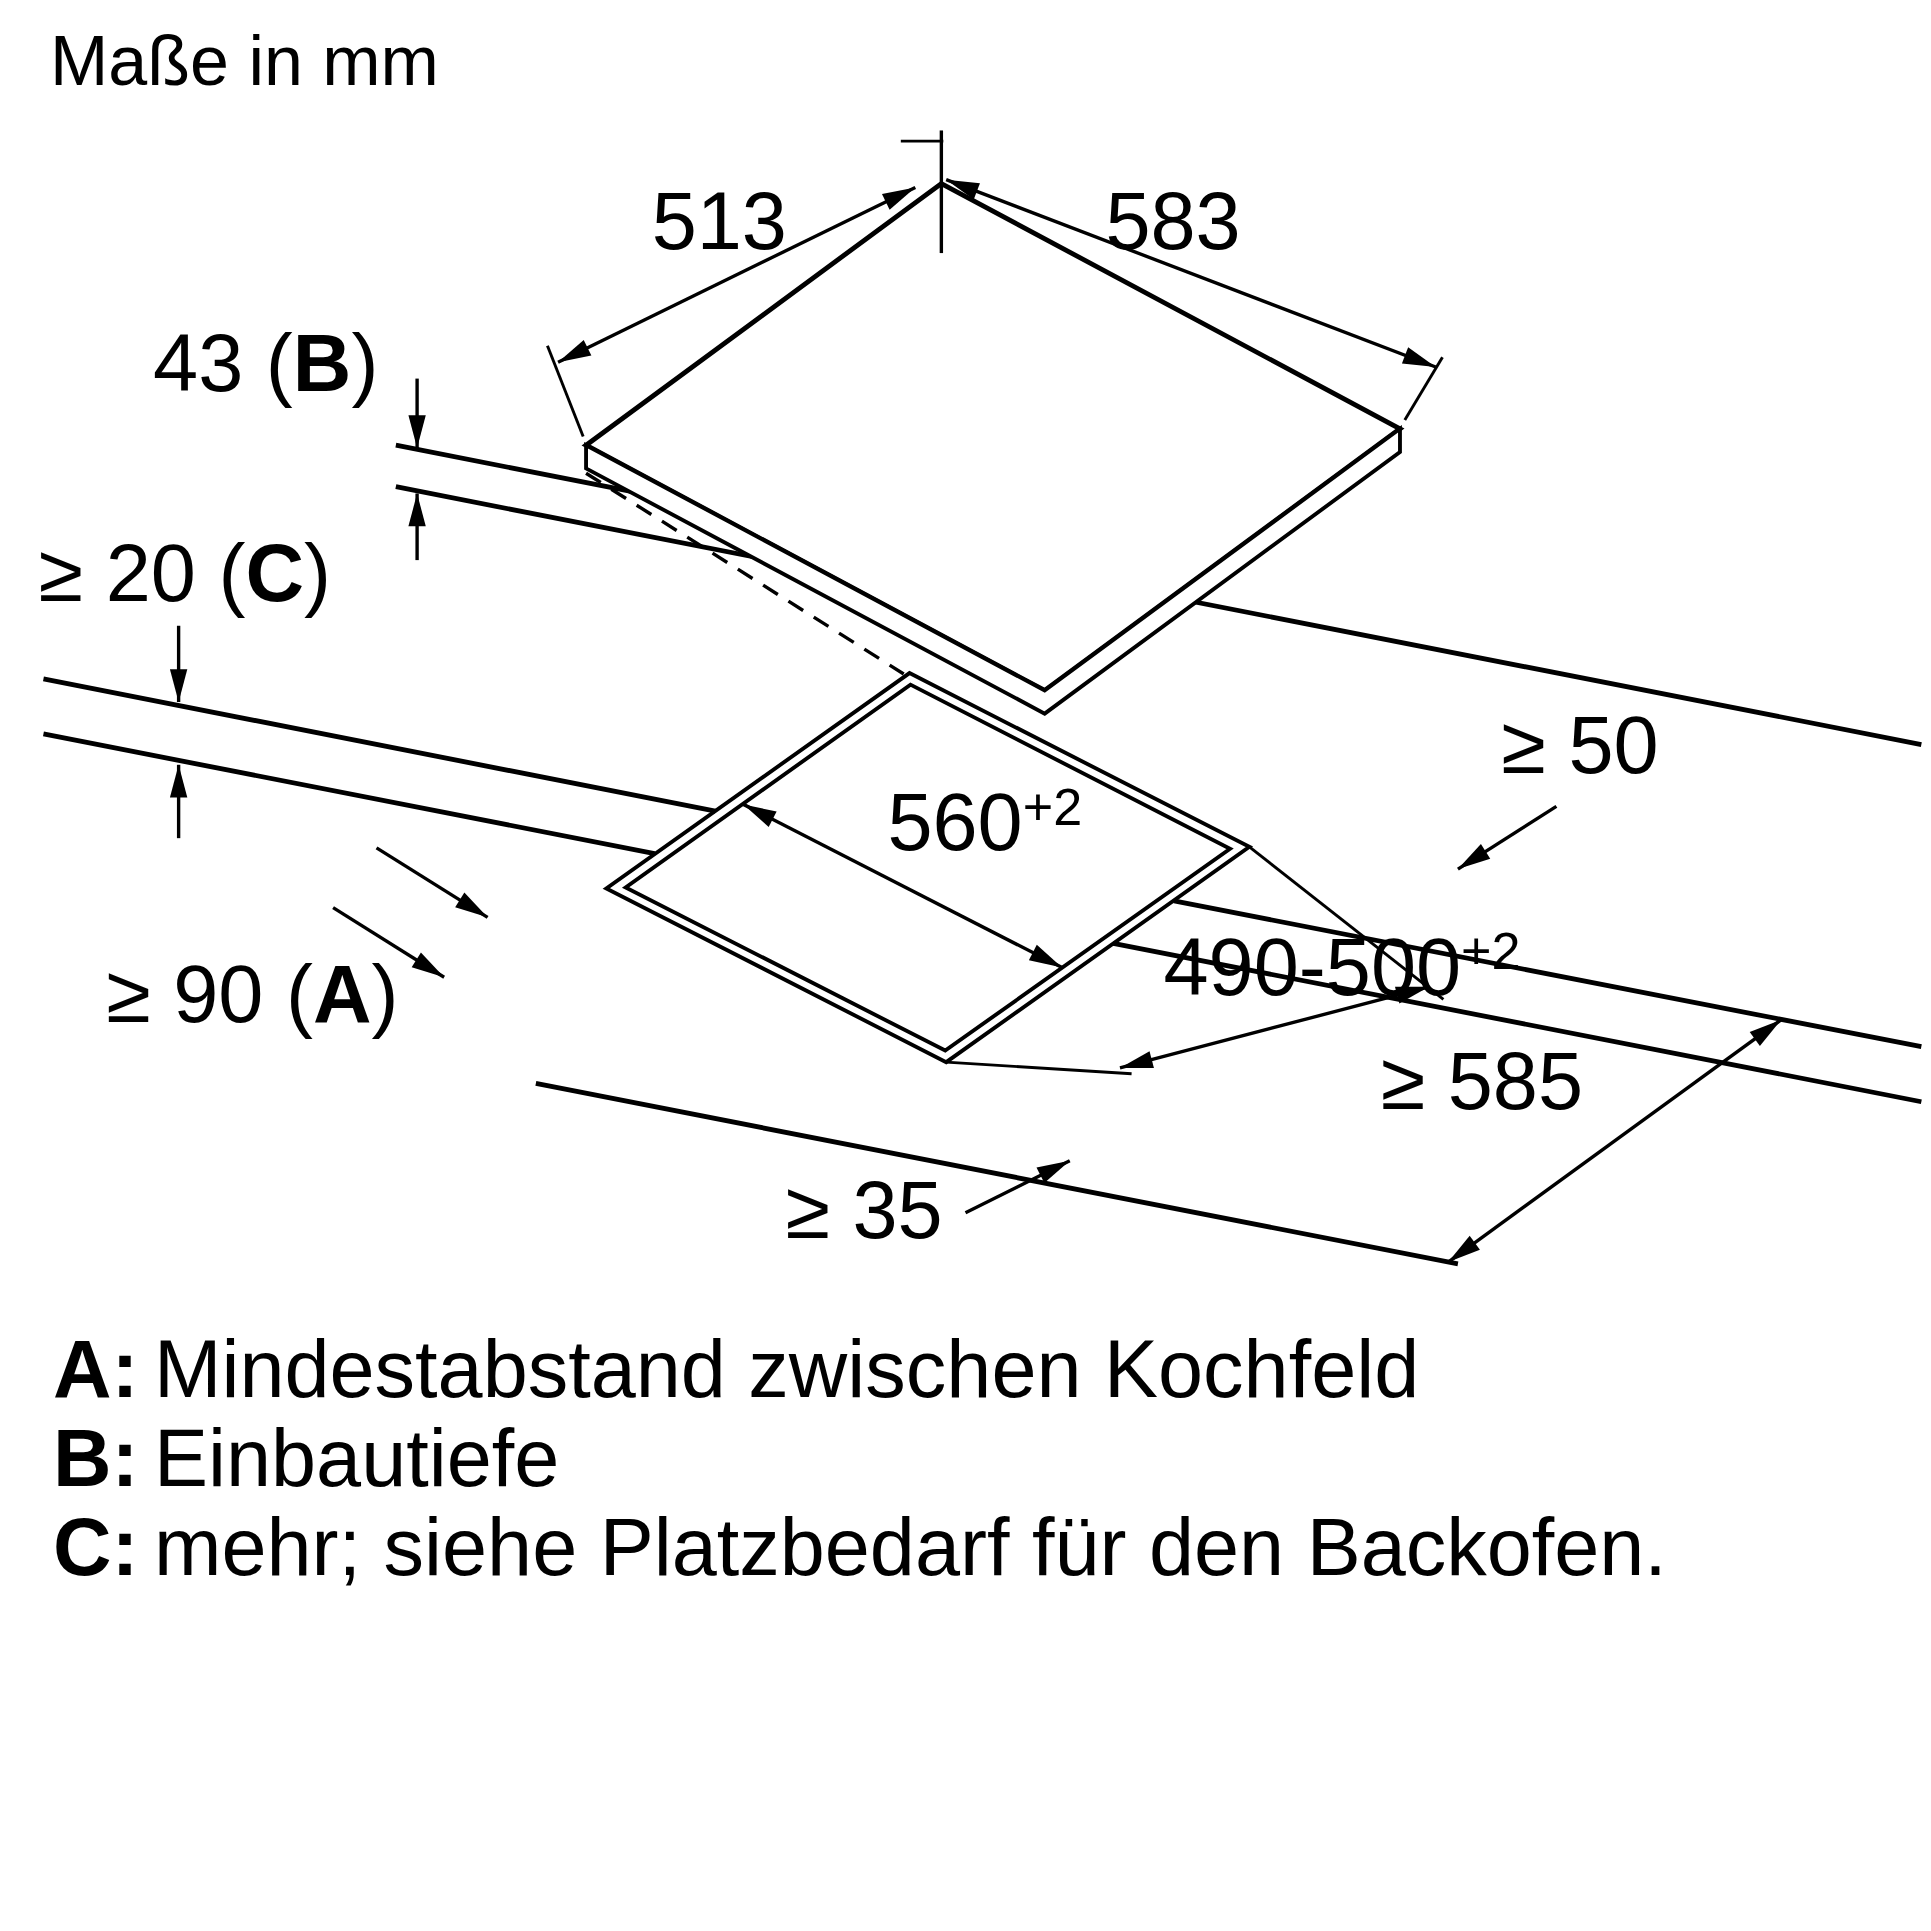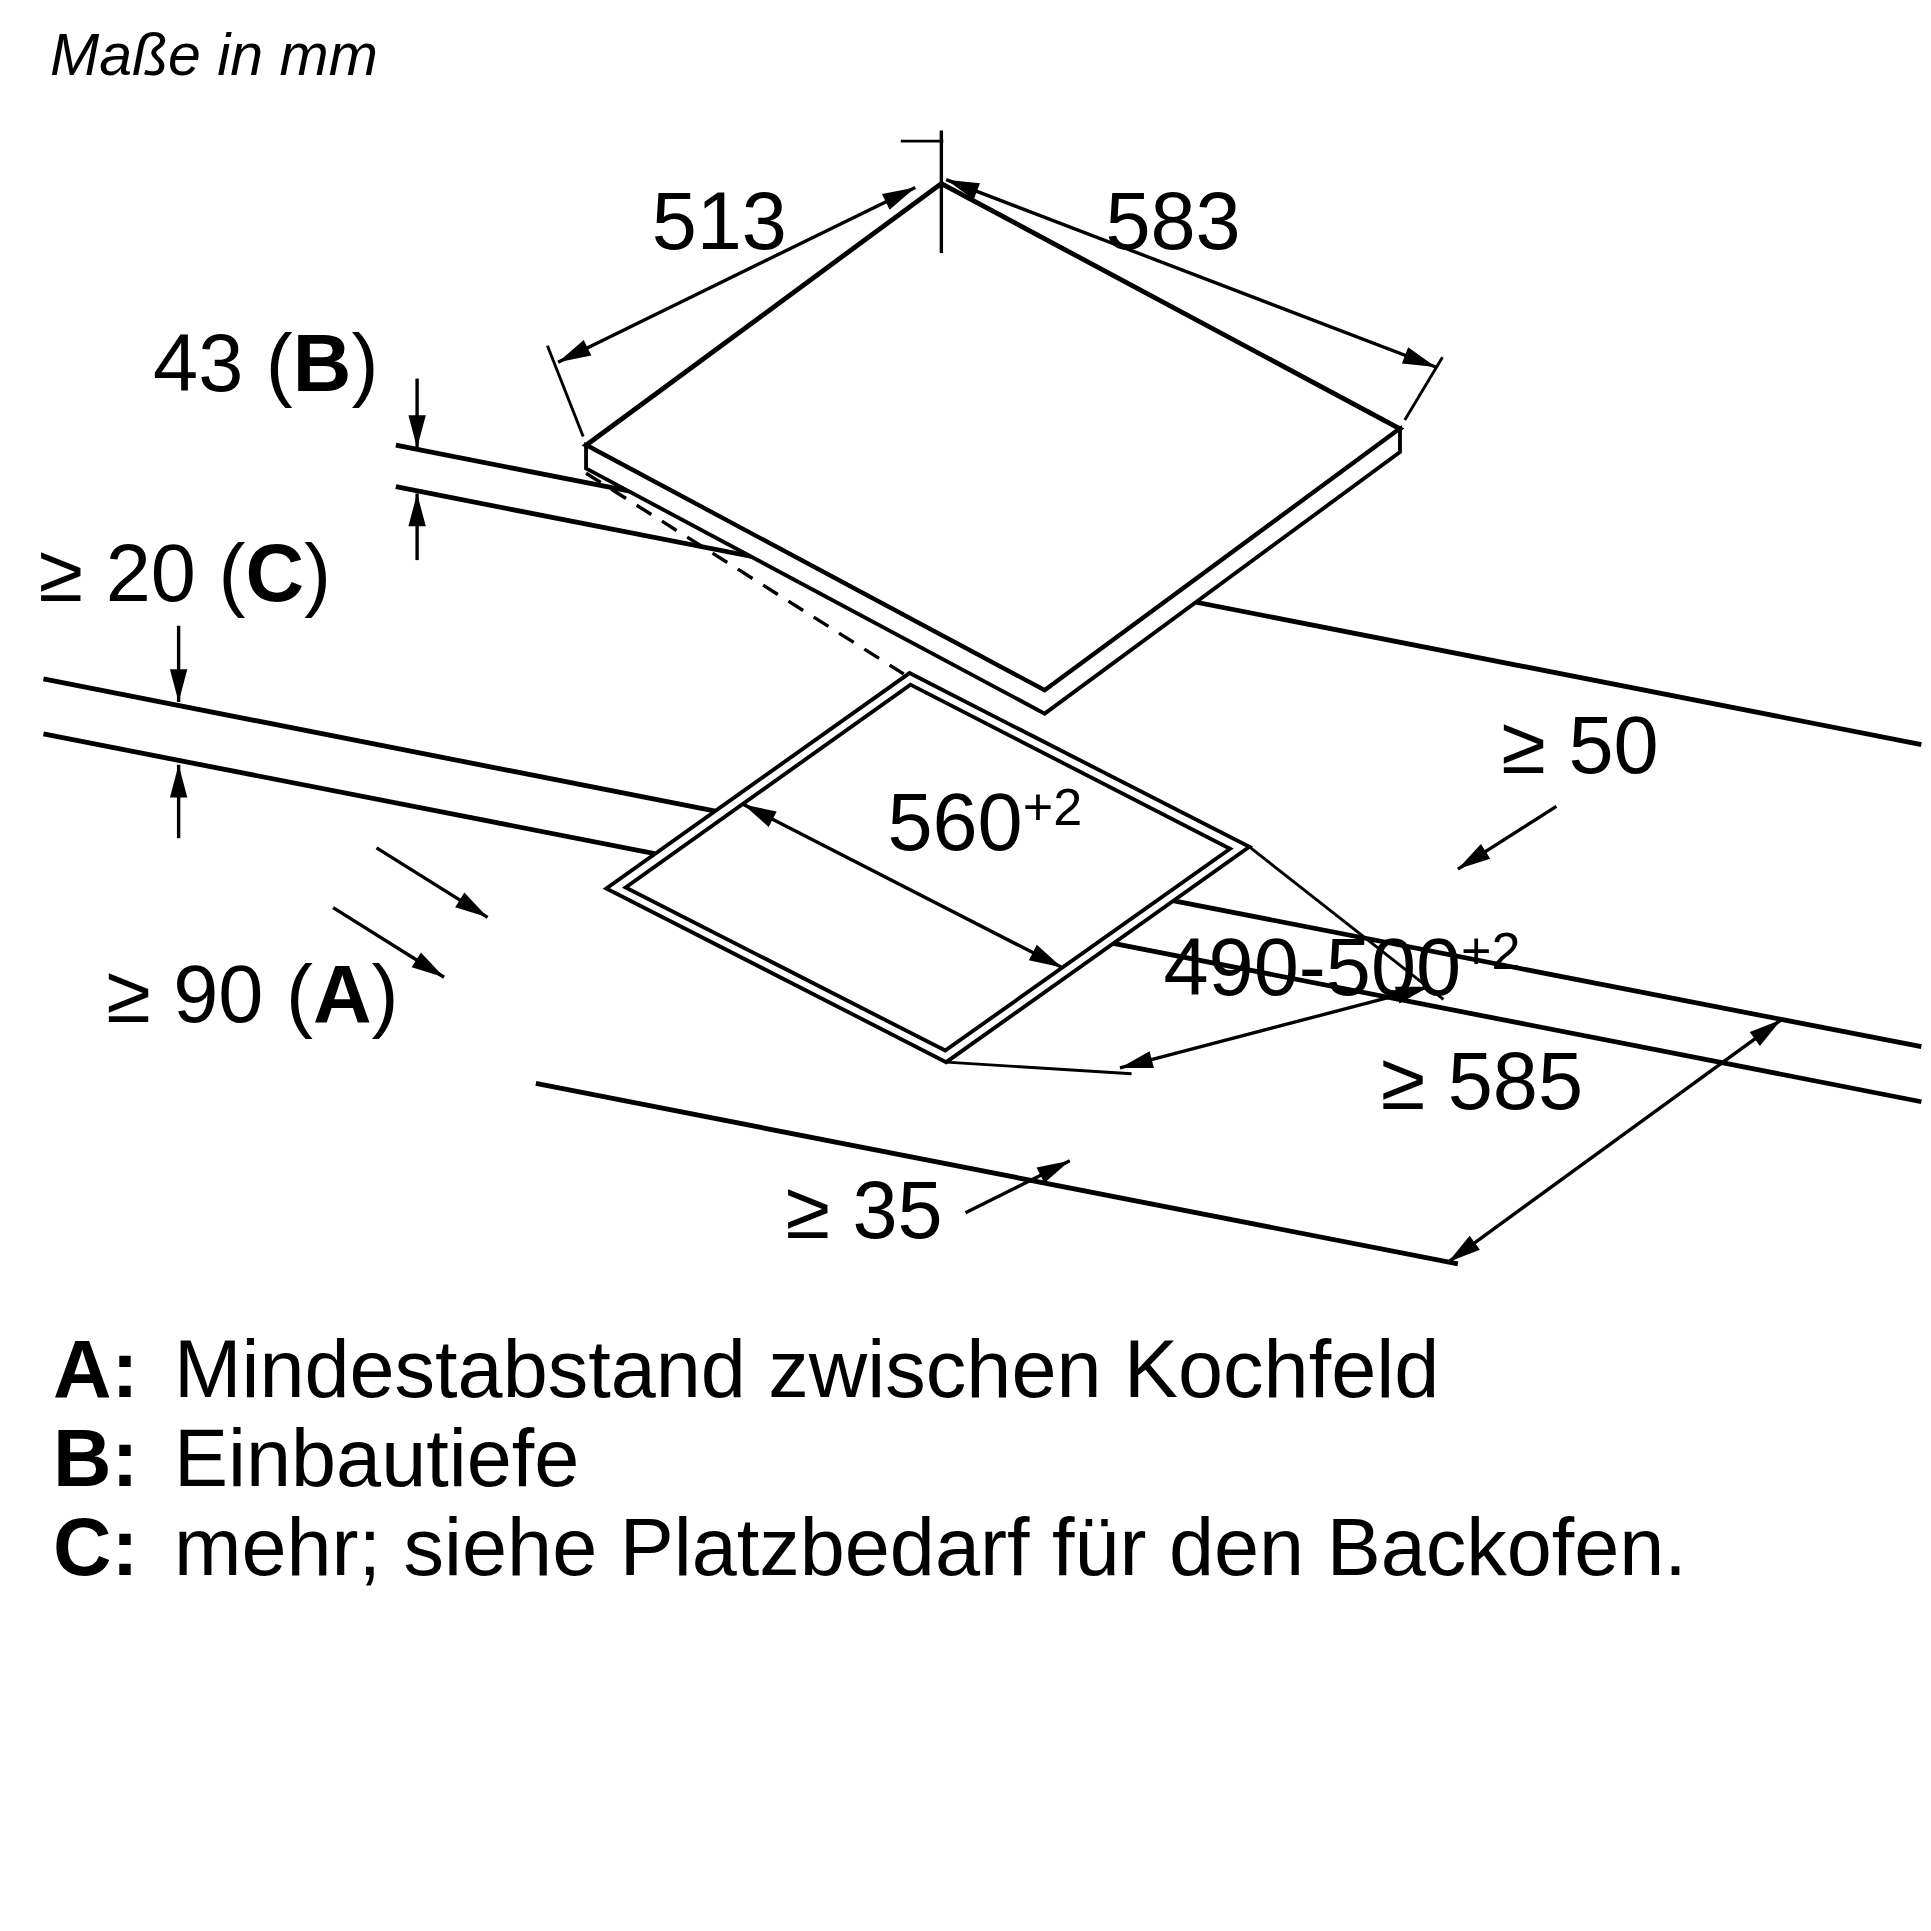--- a/index.html
+++ b/index.html
@@ -1,35 +1,35 @@
 <!DOCTYPE html>
 <html><head>
 <meta charset="utf-8">
 <style>
   html,body{margin:0;padding:0;}
   body{
     width:1931px;height:1931px;background:#ffffff;position:relative;
     font-family:"Liberation Sans","DejaVu Sans",sans-serif;color:#000;
   }
-  .title{position:absolute;left:50px;top:25px;font-size:59px;line-height:1.05;font-style:italic;}
+  .title{position:absolute;left:50px;top:25px;font-size:70px;line-height:1.05;}
   svg.diagram{position:absolute;left:0;top:0;}
   svg text{font-size:84px;fill:#000;font-family:"Liberation Sans","DejaVu Sans",sans-serif;}
   svg .sup{font-size:54px;}
   svg .bold{font-weight:bold;}
   .ln{stroke:#000;fill:none;}
   .s5{stroke-width:5;}
   .s4{stroke-width:4;}
   .s35{stroke-width:3.5;}
   .s3{stroke-width:3;}
   .fillw{fill:#ffffff;}
   .dash{stroke-dasharray:18 13;}
   .legend{position:absolute;left:53px;top:1325px;width:1834px;font-size:81px;line-height:1.1;}
   .legend-item{display:grid;grid-template-columns:101px 1fr;}
   .legend-key{font-weight:bold;white-space:nowrap;}
-  .legend-line{display:block;margin-left:20px;}
+  .legend-line{display:block;}
   .legend-line:empty{display:none;}
 </style>
 </head>
 <body>
 
 <div class="title">Maße in mm</div>
 
 <svg class="diagram" width="1931" height="1294" viewBox="0 0 2000 1340">
   <defs>
     <marker id="arr" markerUnits="userSpaceOnUse" markerWidth="40" markerHeight="26" refX="36" refY="13" orient="auto-start-reverse">

